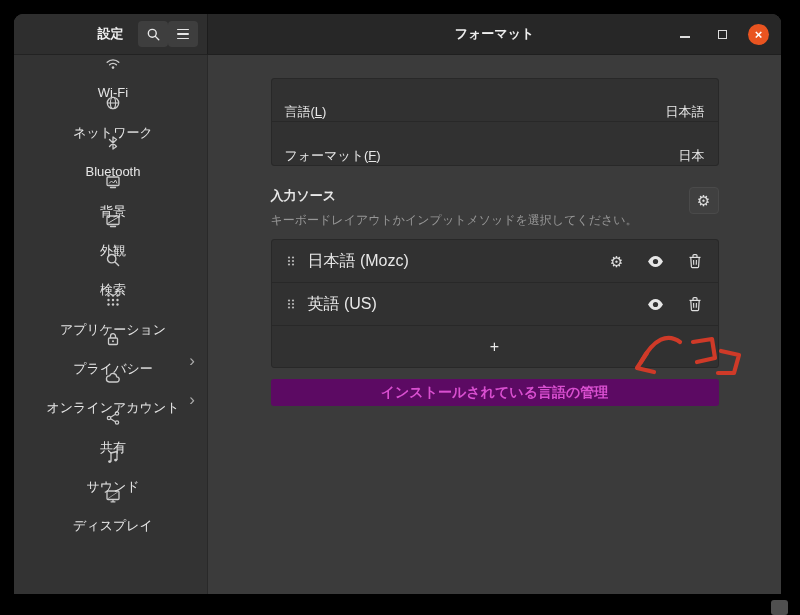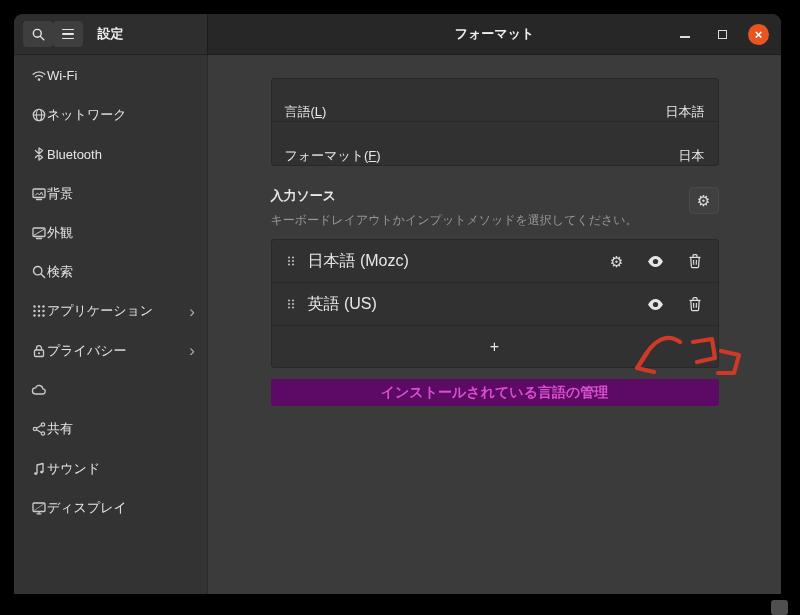--- a/index.html
+++ b/index.html
@@ -8,43 +8,43 @@
   .stage { position:relative; width:800px; height:615px; background:#000; }
 
   .window { position:absolute; left:14px; top:14px; width:767px; height:580px;
             border-radius:9px 9px 0 0; overflow:hidden; display:flex; flex-direction:column;
             background:#3b3b3b; box-shadow:0 2px 14px rgba(0,0,0,.7); }
 
   
   .titlebar { height:41px; display:flex; flex-shrink:0; }
   .tb-left { width:194px; background:#2e2e2e; border-right:1px solid #1c1c1c;
              border-bottom:1px solid #222; display:flex; align-items:center;
-             justify-content:flex-start; padding:0 9px; position:relative;text-decoration:underline; }
+             justify-content:flex-end; padding:0 9px; position:relative;text-decoration:underline; }
   .tb-right { flex:1; background:#272727; border-bottom:1px solid #1f1f1f;
               display:flex; align-items:center; position:relative; }
   .tb-btn { width:30px; height:26px; background:#3e3e3e; border:none; border-radius:4px;
             display:flex; align-items:center; justify-content:center; cursor:pointer; }
   .app-title, .page-title { position:absolute; left:50%; transform:translateX(-50%);
             color:#eeeeee; font-size:13px; font-weight:bold; white-space:nowrap; }
   .hamburger { display:flex; flex-direction:column; gap:3px; }
   .hamburger i { display:block; width:12px; height:1.6px; background:#e6e6e6; border-radius:1px; }
   .win-controls { margin-left:auto; display:flex; align-items:center; gap:15px; padding-right:12px; }
   .ctrl { width:22px; height:22px; display:flex; align-items:center; justify-content:center;
           background:transparent; border:none; cursor:pointer; }
   .ctrl-min i { display:block; width:10px; height:1.6px; background:#dcdcdc; margin-top:6px; }
   .ctrl-max i { display:block; width:9px; height:9px; border:1.6px solid #dcdcdc; }
   .ctrl-close { width:21px; height:21px; border-radius:50%; background:var(--accent-orange,#E95420);
                 color:#fff; font-size:13px; font-weight:bold; line-height:1; }
 
   
   .main { flex:1; display:flex; min-height:0; }
   .sidebar { width:194px; background:#333333; border-right:1px solid #292929; overflow:hidden;
              padding-top:1px; }
-  .side-item { height:39.3px; display:flex; align-items:center; padding:0 12px 0 17px;
-               color:#e6e6e6; font-size:13px; cursor:pointer; }
+  .side-item { height:39.3px; display:flex; align-items:center; gap:13px; padding:0 12px 0 17px;
+               color:#e6e6e6; font-size:13px; cursor:pointer;flex-direction:column; }
   .side-item svg { flex-shrink:0; opacity:.92; }
   .chev { margin-left:auto; color:#aaaaaa; font-size:17px; line-height:1; }
 
   .content { flex:1; background:#3b3b3b; overflow:hidden; position:relative; }
   .content-inner { width:448px; margin:23px auto 0; }
 
   
   .card { background:#313131; border:1px solid #282828; border-radius:3px; }
   .row { height:43px; display:flex; align-items:flex-end; padding:0 13px;
          border-bottom:1px solid #282828; cursor:pointer; }
@@ -189,20 +189,21 @@
             <path d="M5.5 7V5.2a2.5 2.5 0 0 1 5 0V7" fill="none" stroke="#d9d9d9" stroke-width="1.3"></path>
             <circle cx="8" cy="10.2" r="1" fill="#d9d9d9"></circle>
           </svg>
           <span>プライバシー</span>
           <span class="chev">›</span>
         </div>
         <div class="side-item">
           <svg width="16" height="16" viewBox="0 0 16 16">
             <path d="M4.3 12h7.2a2.6 2.6 0 0 0 .2-5.2a3.6 3.6 0 0 0-7-.9A2.9 2.9 0 0 0 4.3 12z" fill="none" stroke="#d9d9d9" stroke-width="1.3" stroke-linejoin="round"></path>
           </svg>
+          <span>オンラインアカウント</span>
         </div>
         <div class="side-item">
           <svg width="16" height="16" viewBox="0 0 16 16">
             <circle cx="12" cy="3.5" r="1.7" fill="none" stroke="#d9d9d9" stroke-width="1.2"></circle>
             <circle cx="4" cy="8" r="1.7" fill="none" stroke="#d9d9d9" stroke-width="1.2"></circle>
             <circle cx="12" cy="12.5" r="1.7" fill="none" stroke="#d9d9d9" stroke-width="1.2"></circle>
             <line x1="5.6" y1="7.2" x2="10.4" y2="4.3" stroke="#d9d9d9" stroke-width="1.2"></line>
             <line x1="5.6" y1="8.8" x2="10.4" y2="11.7" stroke="#d9d9d9" stroke-width="1.2"></line>
           </svg>
           <span>共有</span>

